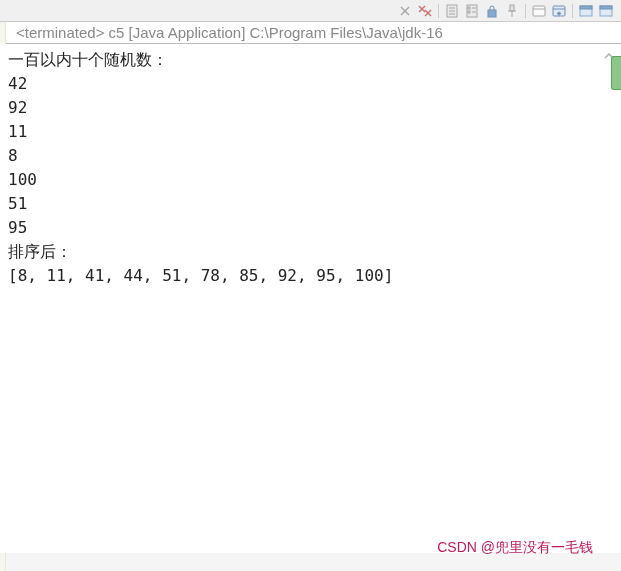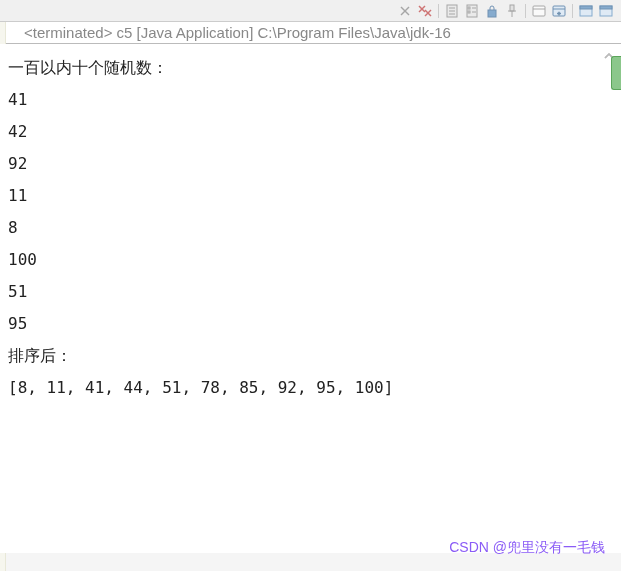--- a/index.html
+++ b/index.html
@@ -45,42 +45,41 @@
     .doc-icon svg { fill: #e8e8e8; stroke: #888; }
     .checklist svg { fill: #e8e8e8; stroke: #888; }
     .lock-icon svg { fill: #5a8fc0; stroke: #3a6a9a; }
     .pin-icon svg { stroke: #888; fill:#ddd; }
     .console-icon svg { stroke: #888; fill: #fff; }
     .console-icon.blue svg { stroke:#3a6a9a; fill:#d8e8f8; }
     .page-icon svg { stroke:#3a6a9a; fill:#d8e8f8; }
     .header {
       background: #fff;
       border-bottom: 1px solid #bbb;
-      padding: 2px 24px;
+      padding: 2px 16px;
       font-size: 15px;
       color: #888;
       white-space: nowrap;
       overflow: hidden;
     }
     .header .term {
       color: #888;
     }
     .console-area {
       background: #fff;
       height: calc(100% - 62px);
       position: relative;
       padding: 4px 8px;
       font-family: Consolas, "Microsoft YaHei", monospace;
       font-size: 16px;
       line-height: 1.5;
       color: #222;
     }
     .console-line {
       white-space: pre;
-      margin-top: 8px;
     }
     .scroll-up {
       position: absolute;
       top: 4px;
       right: 4px;
       width: 16px;
       height: 16px;
       color: #bbb;
       font-size: 12px;
       display: flex;
@@ -104,23 +103,23 @@
       left: 0;
       top: 22px;
       bottom: 0;
       width: 6px;
       background: #f6f6ee;
       border-right: 1px solid #e8e8d8;
     }
     .watermark {
       position: absolute;
       bottom: 14px;
-      right: 16px;
+      right: 28px;
       font-size: 14px;
-      color: #8b5cf6;
+      color: #be185d;
       font-family: "Microsoft YaHei", Arial, sans-serif;
     }
   </style>
 </head>
 <body>
 
 <div class="toolbar">
   <span class="tool-icon gray-x">
     <svg width="12" height="12" viewBox="0 0 12 12">
         <line x1="2" y1="2" x2="10" y2="10" stroke-width="1.5"></line>
@@ -200,21 +199,20 @@
 <div class="header"><span class="term">&lt;terminated&gt;</span> <span>c5</span> <span>[Java Application]</span> <span>C:\Program Files\Java\jdk-16</span></div>
 
 <div class="console-area">
   <div class="scroll-up">
     <svg width="10" height="10" viewBox="0 0 10 10">
         <path d="M1 3 L5 7 L9 3" fill="none" stroke="#bbb" stroke-width="1.5" transform="rotate(180 5 5)"></path>
         <path d="M1 7 L5 11 L9 7" fill="none" stroke="#bbb" stroke-width="1.5" transform="rotate(180 5 7)"></path>
       </svg>
   </div>
   <div class="console-line">一百以内十个随机数：</div>
-  <div class="console-line">41</div>
   <div class="console-line">42</div>
   <div class="console-line">92</div>
   <div class="console-line">11</div>
   <div class="console-line">8</div>
   <div class="console-line">100</div>
   <div class="console-line">51</div>
   <div class="console-line">95</div>
   <div class="console-line">排序后：</div>
   <div class="console-line">[8, 11, 41, 44, 51, 78, 85, 92, 95, 100]</div>
 </div>

